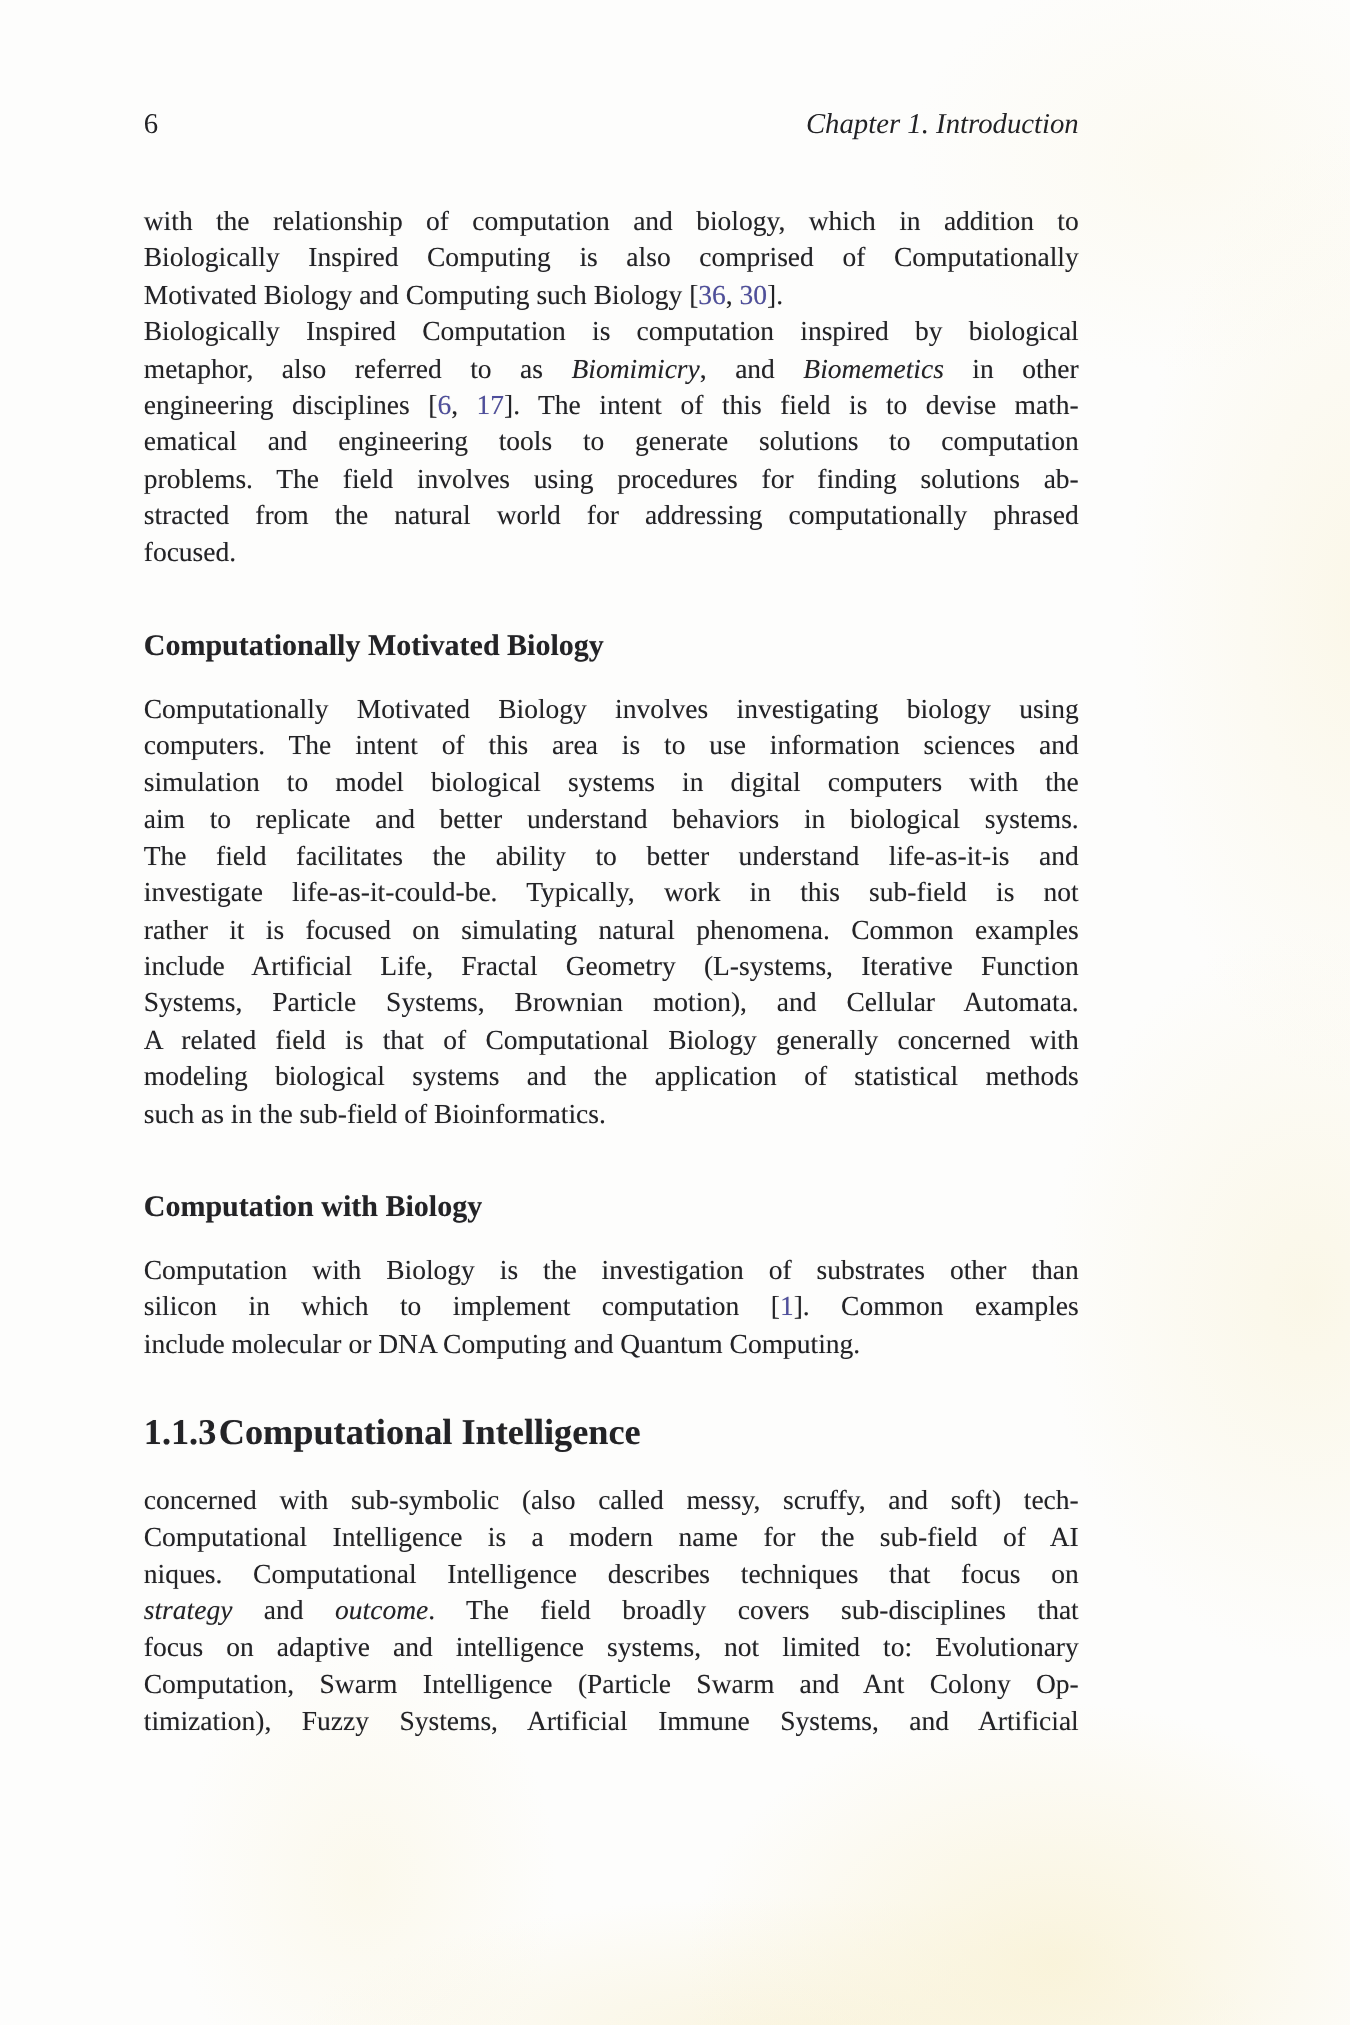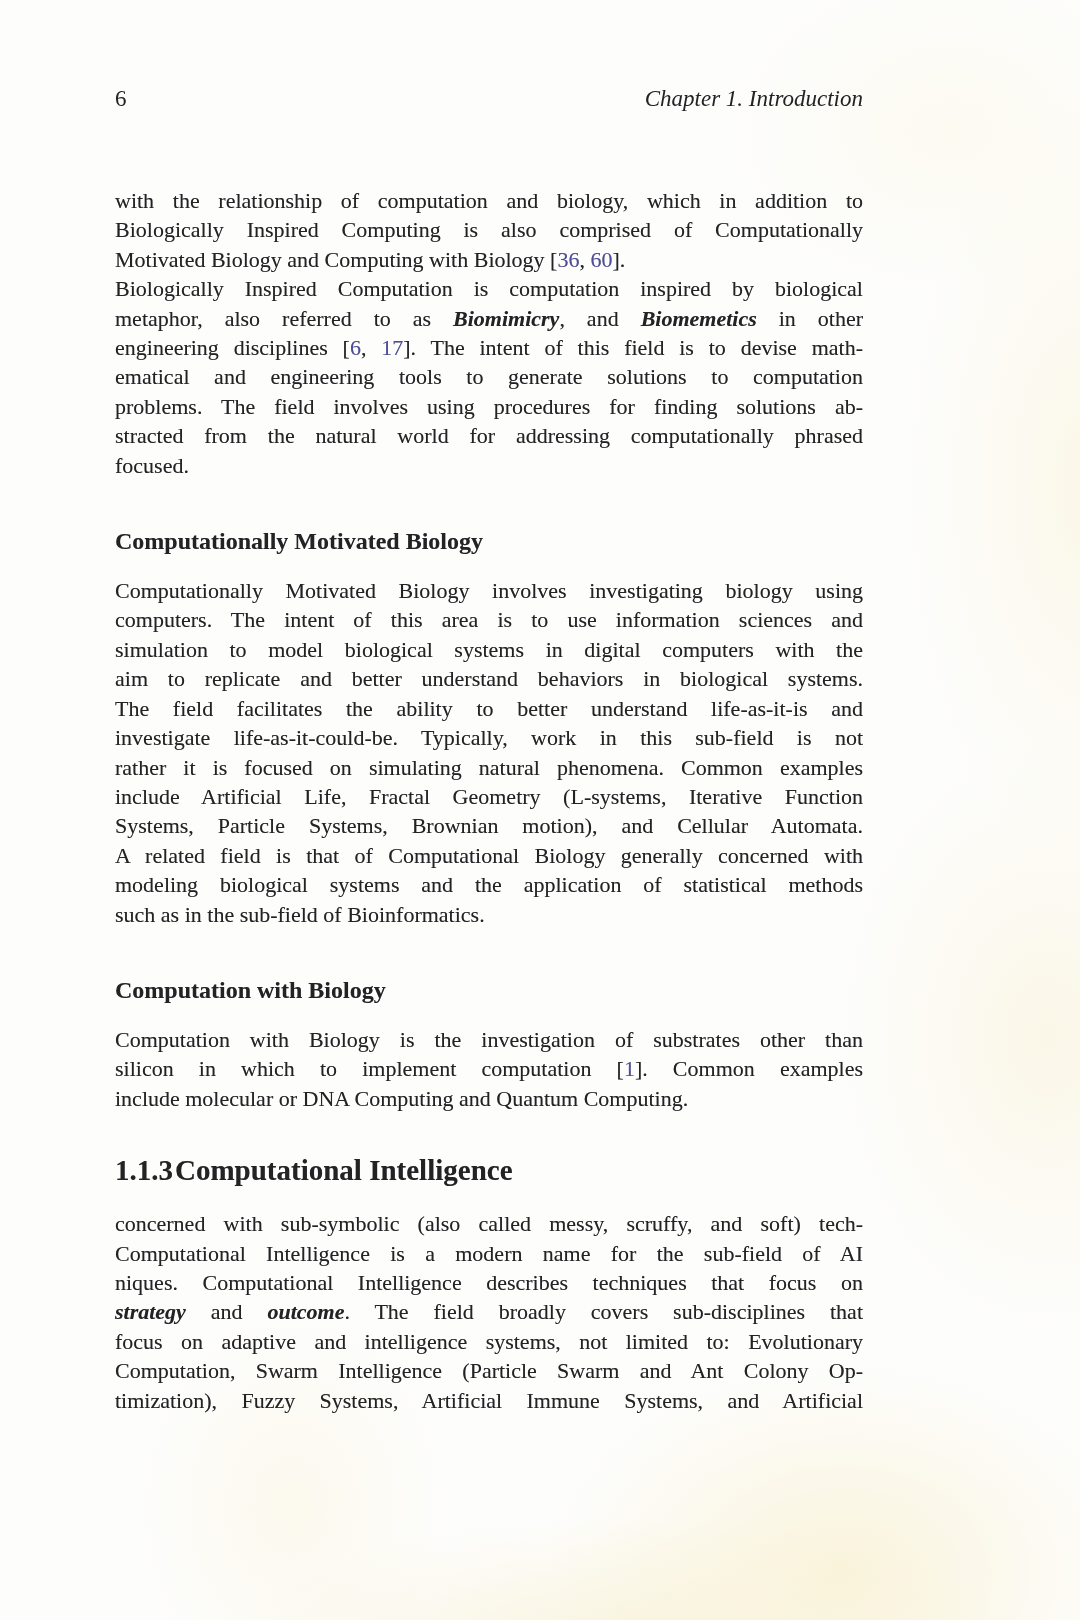--- a/index.html
+++ b/index.html
@@ -35,24 +35,24 @@
     display:flex; justify-content:space-between; align-items:baseline;
     width:748px; height:30px;
     font-size:23px; line-height:30px;
   }
   .running-title { font-style:italic;text-align:right; }
   .para {
     width:748px;
     font-size:22px; line-height:29.4px;
     text-shadow:0 0 0.6px rgba(35,35,40,0.35);
   }
-  #content > .para:first-child { margin-top:72px; }
+  #content > .para:first-child { margin-top:48px; }
   .line { text-align:justify; text-align-last:justify; }
   .line.last { text-align-last:left; }
-  .em { font-style:italic;font-weight:bold; }
+  .em { font-style:italic; }
   .cite { color:var(--cite, #4e4e9c); }
   h3.subheading {
     width:748px;
     font-size:24px; line-height:30px; font-weight:bold;
     margin:46px 0 20px;
     text-shadow:0 0 0.6px rgba(35,35,40,0.35);
   }
   h2.section-heading {
     width:748px;
     font-size:29px; line-height:36px; font-weight:bold;
@@ -67,21 +67,21 @@
 <div class="page">
   <div class="inner">
     <header class="running-head">
       <span class="page-number">6</span>
       <span class="running-title">Chapter 1. Introduction</span>
     </header>
     <main id="content">
         <div class="para">
           <div class="line"><span>with the relationship of computation and biology, which in addition to</span></div>
           <div class="line"><span>Biologically Inspired Computing is also comprised of Computationally</span></div>
-          <div class="line last"><span>Motivated Biology and Computing with Biology [</span><span class="cite">36</span><span>, </span><span class="cite">60</span><span>].</span></div>
+          <div class="line last"><span>Motivated Biology and Computing such Biology [</span><span class="cite">36</span><span>, </span><span class="cite">30</span><span>].</span></div>
         </div>
         <div class="para">
           <div class="line"><span>Biologically Inspired Computation is computation inspired by biological</span></div>
           <div class="line"><span>metaphor, also referred to as </span><span class="em">Biomimicry</span><span>, and </span><span class="em">Biomemetics</span><span> in other</span></div>
           <div class="line"><span>engineering disciplines [</span><span class="cite">6</span><span>, </span><span class="cite">17</span><span>]. The intent of this field is to devise math-</span></div>
           <div class="line"><span>ematical and engineering tools to generate solutions to computation</span></div>
           <div class="line"><span>problems. The field involves using procedures for finding solutions ab-</span></div>
           <div class="line"><span>stracted from the natural world for addressing computationally phrased</span></div>
           <div class="line last"><span>focused.</span></div>
         </div>

